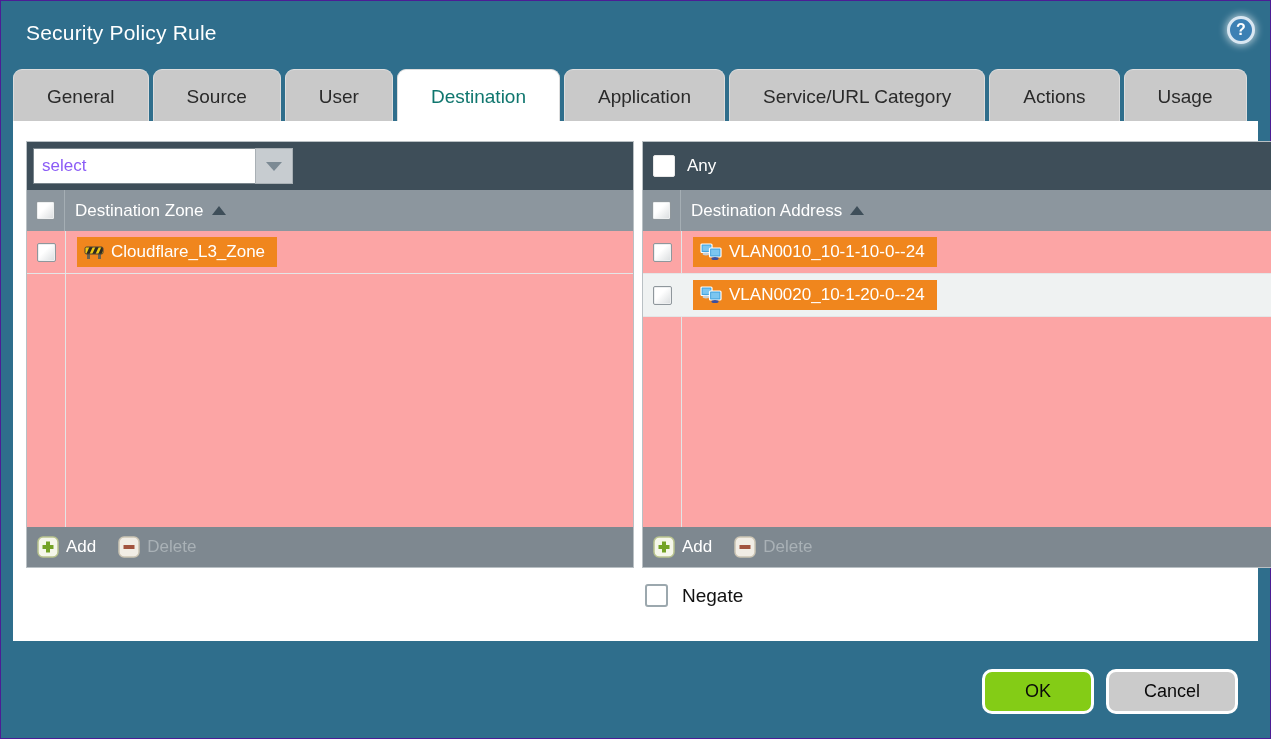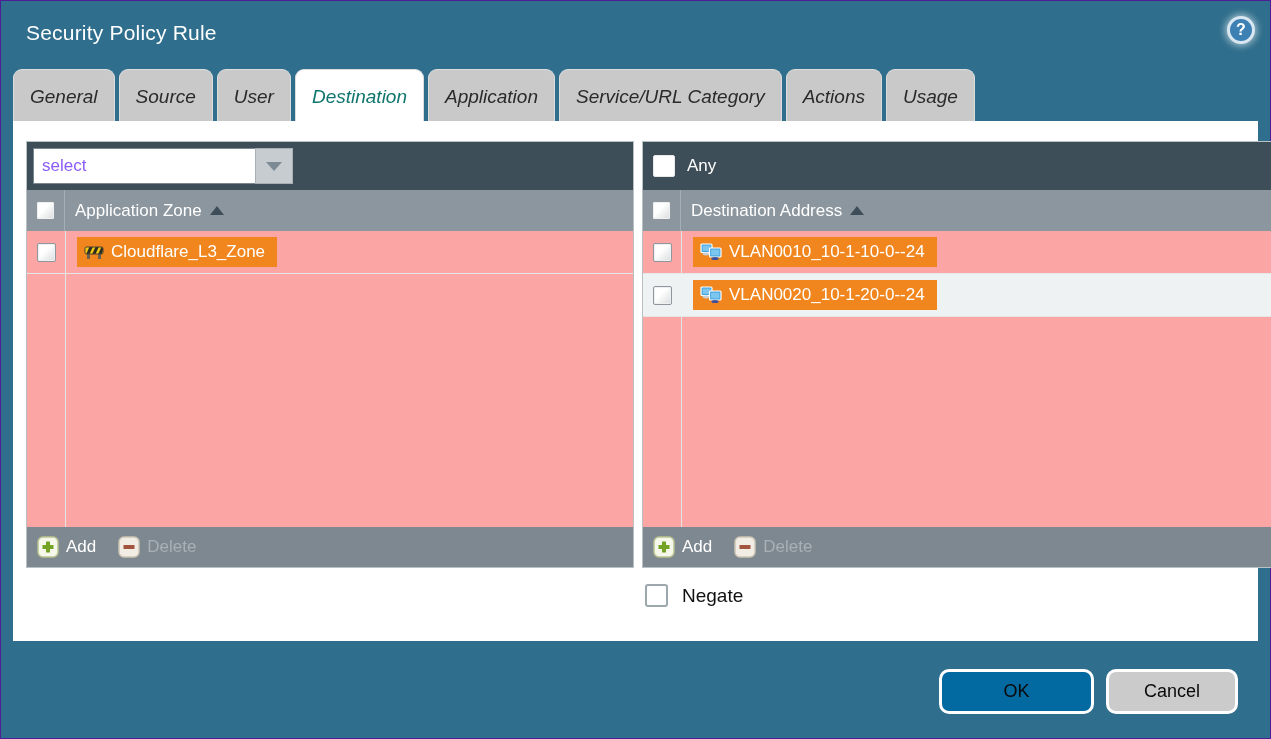--- a/index.html
+++ b/index.html
@@ -32,25 +32,25 @@
     cursor:pointer;
   }
   
   .tabs {
     position:absolute; left:12px; top:68px; right:12px;
     display:flex; align-items:flex-end; height:52px;
   }
   .tab {
     height:52px; line-height:54px;
     background:#C9C9C9; color:#2A2A2A;
-    font-size:19px; padding:0 16px;
+    font-size:19px; padding:0 33px;
     border-radius:9px 9px 0 0;
     margin-right:4px;
     border:1px solid #DDDDDD; border-bottom:none;
-    cursor:pointer; white-space:nowrap;font-style:italic;
+    cursor:pointer; white-space:nowrap;
   }
   .tab.active { background:#FFFFFF; color:#0f766e; }
   
   .content {
     position:absolute; left:12px; right:12px; top:120px; height:520px;
     background:#FFFFFF;
   }
   .panel {
     position:absolute; top:20px; height:427px;
     border:1px solid #B9C0C4;
@@ -140,21 +140,21 @@
     border:2px solid #9CA8AE; border-radius:3px; cursor:pointer;
   }
   .negate-label { font-size:19px; color:#111; }
   
   .dialog-btn {
     position:absolute; top:668px; height:45px;
     border:3px solid #FFFFFF; border-radius:10px;
     font-family:"Liberation Sans",sans-serif;
     font-size:18px; color:#0A0A0A; cursor:pointer;
   }
-  .btn-ok     { right:176px; width:155px; background:#0369a1; }
+  .btn-ok     { right:176px; width:112px; background:#84cc16; }
   .btn-cancel { right:32px;  width:132px; background:#CBCBCB; }
   .icon-box { display:inline-flex; flex:0 0 auto; }
 </style>
 </head>
 <body>
 
 <svg width="0" height="0" style="position:absolute">
   <defs>
     <g id="ico-zone">
       <rect x="3" y="8" width="3" height="6" fill="#6B6352"></rect>
@@ -219,21 +219,21 @@
           <div class="combo-btn">
             <div class="tri-down"></div>
           </div>
         </div>
       </div>
       <div class="col-header">
         <div class="col-cb-cell">
           <div class="cb-small"></div>
         </div>
         <div class="col-label">
-          <span>Application Zone</span>
+          <span>Destination Zone</span>
           <div class="tri-up-sort"></div>
         </div>
       </div>
       <div class="panel-body">
         <div class="vline"></div>
         <div class="row">
           <div class="row-cb-cell">
             <div class="cb-small"></div>
           </div>
           <div class="chip">

